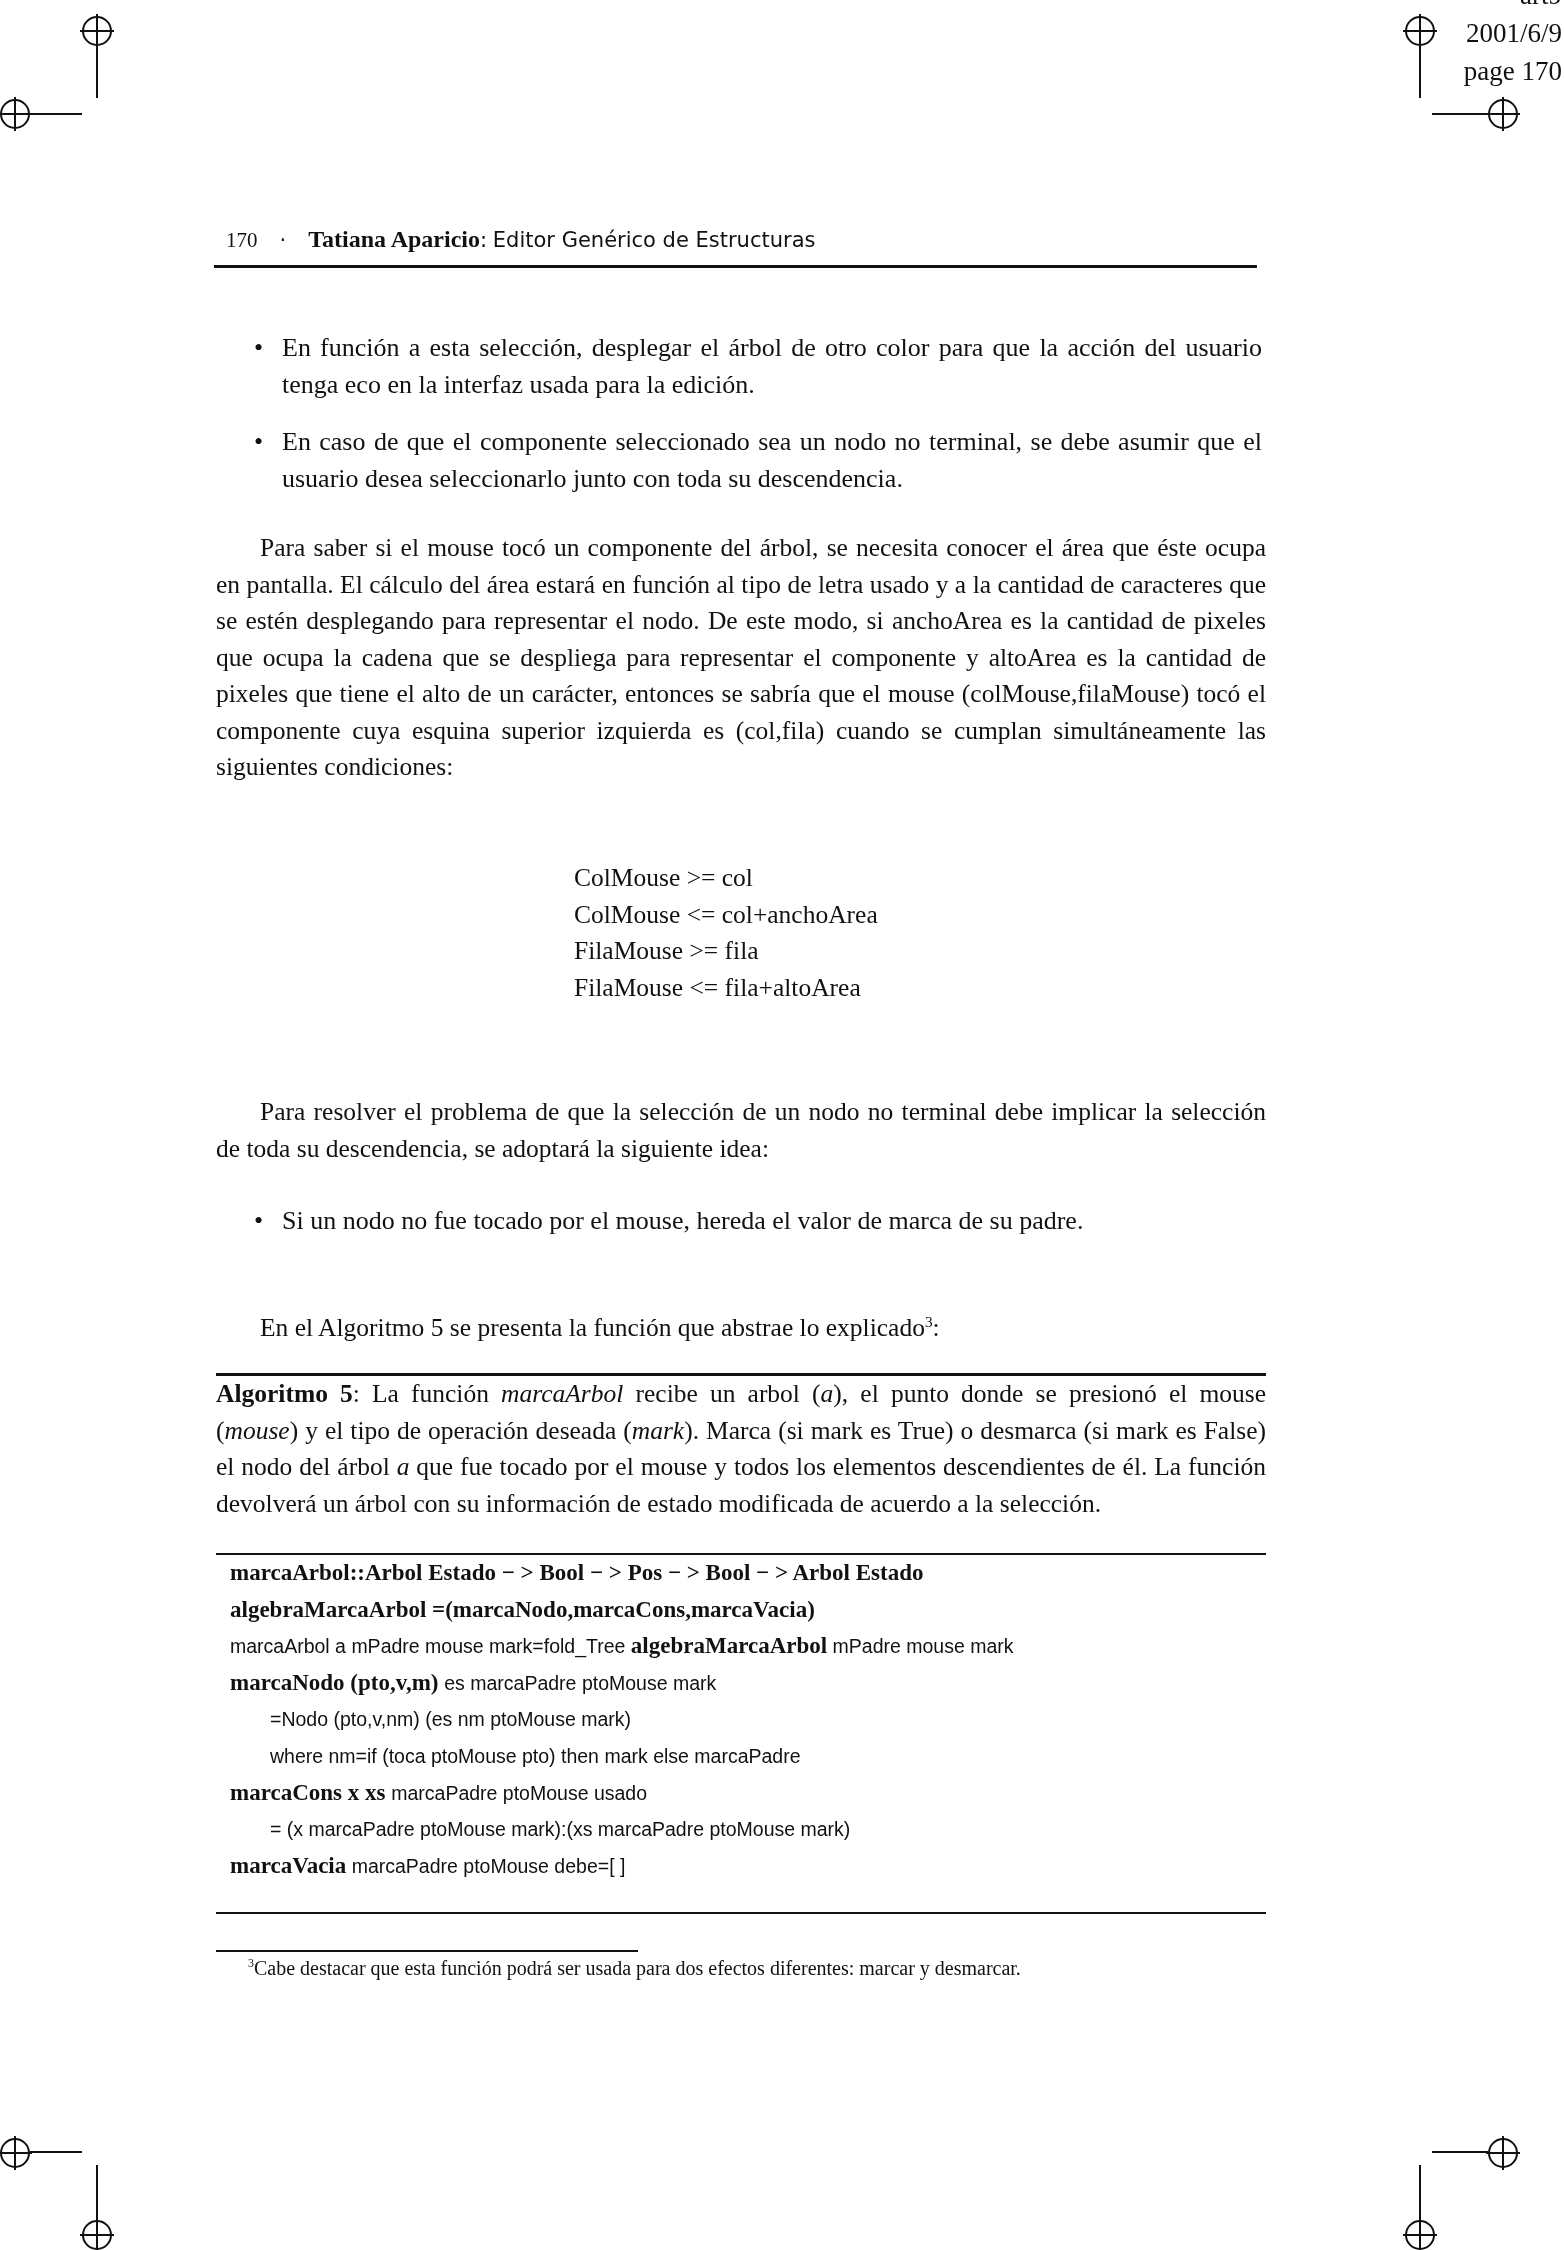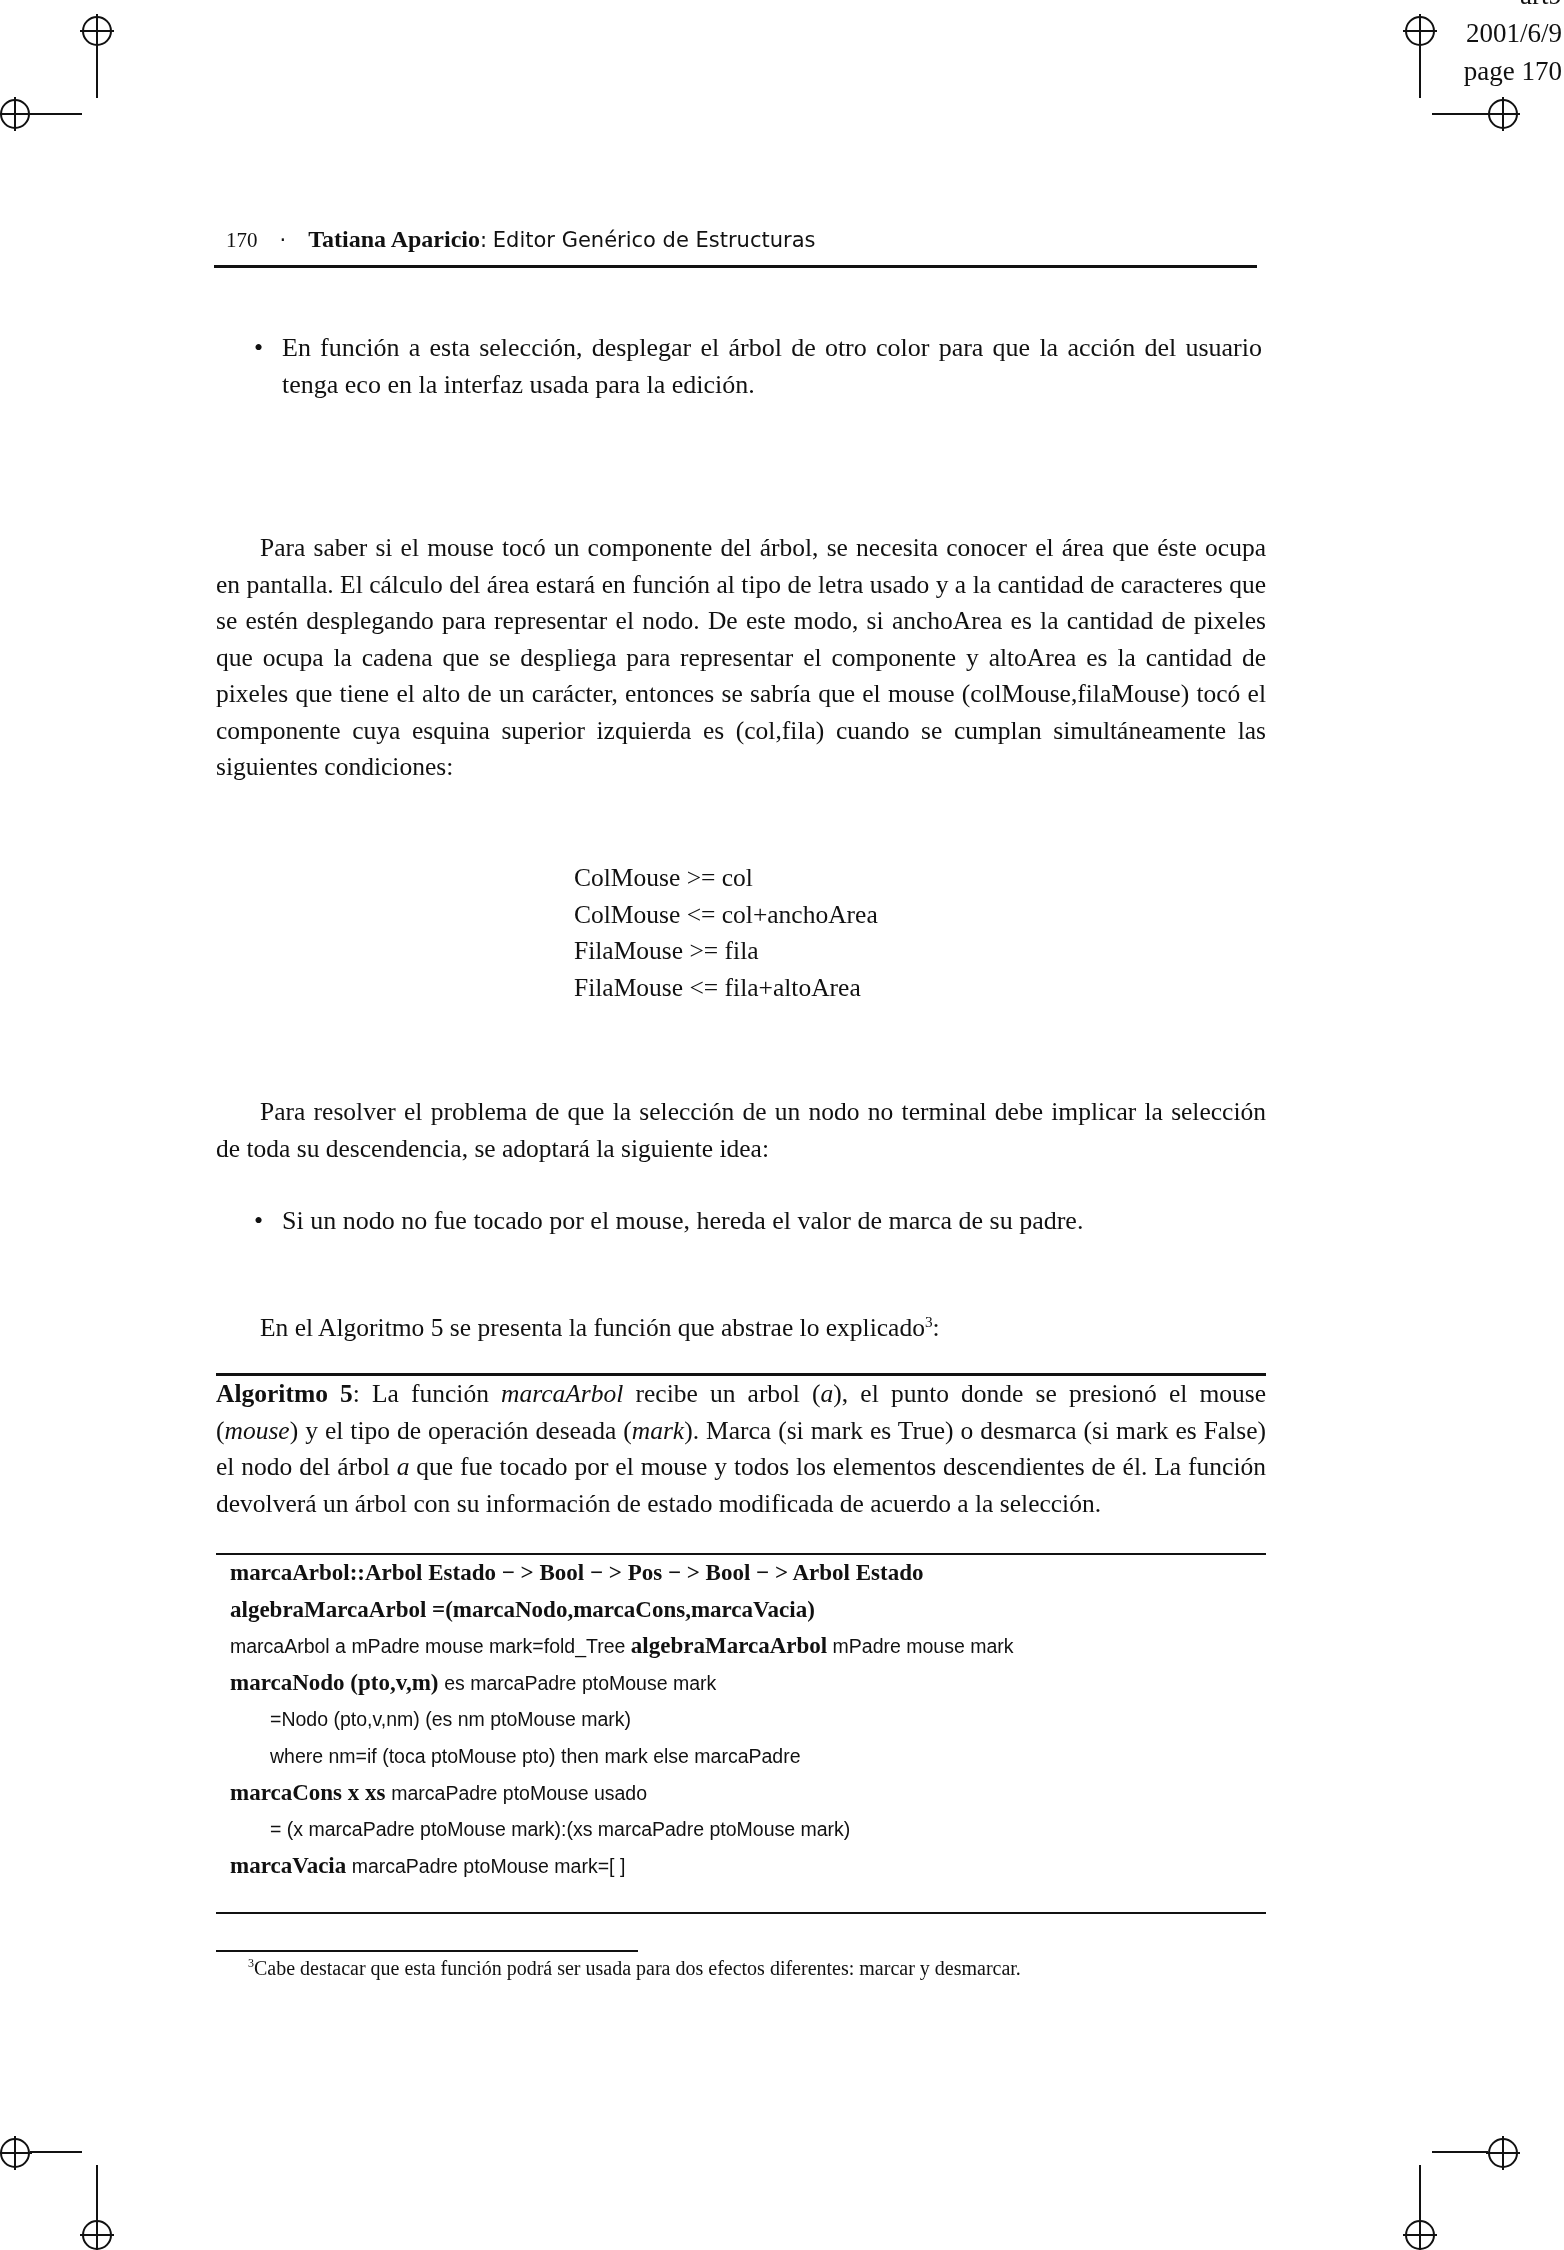--- a/index.html
+++ b/index.html
@@ -79,20 +79,21 @@
 <div class="stamp" style="top:16px;">2001/6/9</div>
 <div class="stamp" style="top:54px;">page 170</div>
 
 <div class="run-head">
   <span class="pg">170</span><span class="dot">·</span><span class="author">Tatiana Aparicio</span><span class="title">:</span> <span class="title">Editor Genérico de Estructuras</span>
 </div>
 <div class="head-rule"></div>
 
 <ul class="bullets" style="top:322px;">
   <li>En función a esta selección, desplegar el árbol de otro color para que la acción del usuario tenga eco en la interfaz usada para la edición.</li>
+  <li style="margin-top:21px;">En caso de que el componente seleccionado sea un nodo no terminal, se debe asumir que el usuario desea seleccionarlo junto con toda su descendencia.</li>
 </ul>
 
 <div class="text indent" style="top:530px;">Para saber si el mouse tocó un componente del árbol, se necesita conocer el área que éste ocupa en pantalla. El cálculo del área estará en función al tipo de letra usado y a la cantidad de caracteres que se estén desplegando para representar el nodo. De este modo, si anchoArea es la cantidad de pixeles que ocupa la cadena que se despliega para representar el componente y altoArea es la cantidad de pixeles que tiene el alto de un carácter, entonces se sabría que el mouse (colMouse,filaMouse) tocó el componente cuya esquina superior izquierda es (col,fila) cuando se cumplan simultáneamente las siguientes condiciones:</div>
 
 <div class="conds">
   <div>ColMouse &gt;= col</div>
   <div>ColMouse &lt;= col+anchoArea</div>
   <div>FilaMouse &gt;= fila</div>
   <div>FilaMouse &lt;= fila+altoArea</div>
 </div>
@@ -115,20 +116,20 @@
 
 <div class="code">
   <div class="line"><span class="kw">marcaArbol::Arbol Estado − &gt; Bool − &gt; Pos − &gt; Bool − &gt; Arbol Estado</span></div>
   <div class="line"><span class="kw">algebraMarcaArbol =(marcaNodo,marcaCons,marcaVacia)</span></div>
   <div class="line"><span class="tt">marcaArbol a mPadre mouse mark=fold_Tree </span><span class="kw">algebraMarcaArbol</span><span class="tt"> mPadre mouse mark</span></div>
   <div class="line"><span class="kw">marcaNodo</span><span class="kw"> (pto,v,m) </span><span class="tt">es marcaPadre ptoMouse mark</span></div>
   <div class="line ind"><span class="tt">=Nodo (pto,v,nm) (es nm ptoMouse mark)</span></div>
   <div class="line ind"><span class="tt">where nm=if (toca ptoMouse pto) then mark else marcaPadre</span></div>
   <div class="line"><span class="kw">marcaCons</span><span class="kw"> x xs </span><span class="tt">marcaPadre ptoMouse usado</span></div>
   <div class="line ind"><span class="tt">= (x marcaPadre ptoMouse mark):(xs marcaPadre ptoMouse mark)</span></div>
-  <div class="line"><span class="kw">marcaVacia</span><span class="tt"> marcaPadre ptoMouse mark=[ ]</span></div>
+  <div class="line"><span class="kw">marcaVacia</span><span class="tt"> marcaPadre ptoMouse debe=[ ]</span></div>
 </div>
 <div class="algo-bot"></div>
 
 <div class="fn-rule"></div>
 <div class="footnote">
   <sup>3</sup><span>Cabe destacar que esta función podrá ser usada para dos efectos diferentes: marcar y desmarcar.</span>
 </div>
 
 </body></html>

